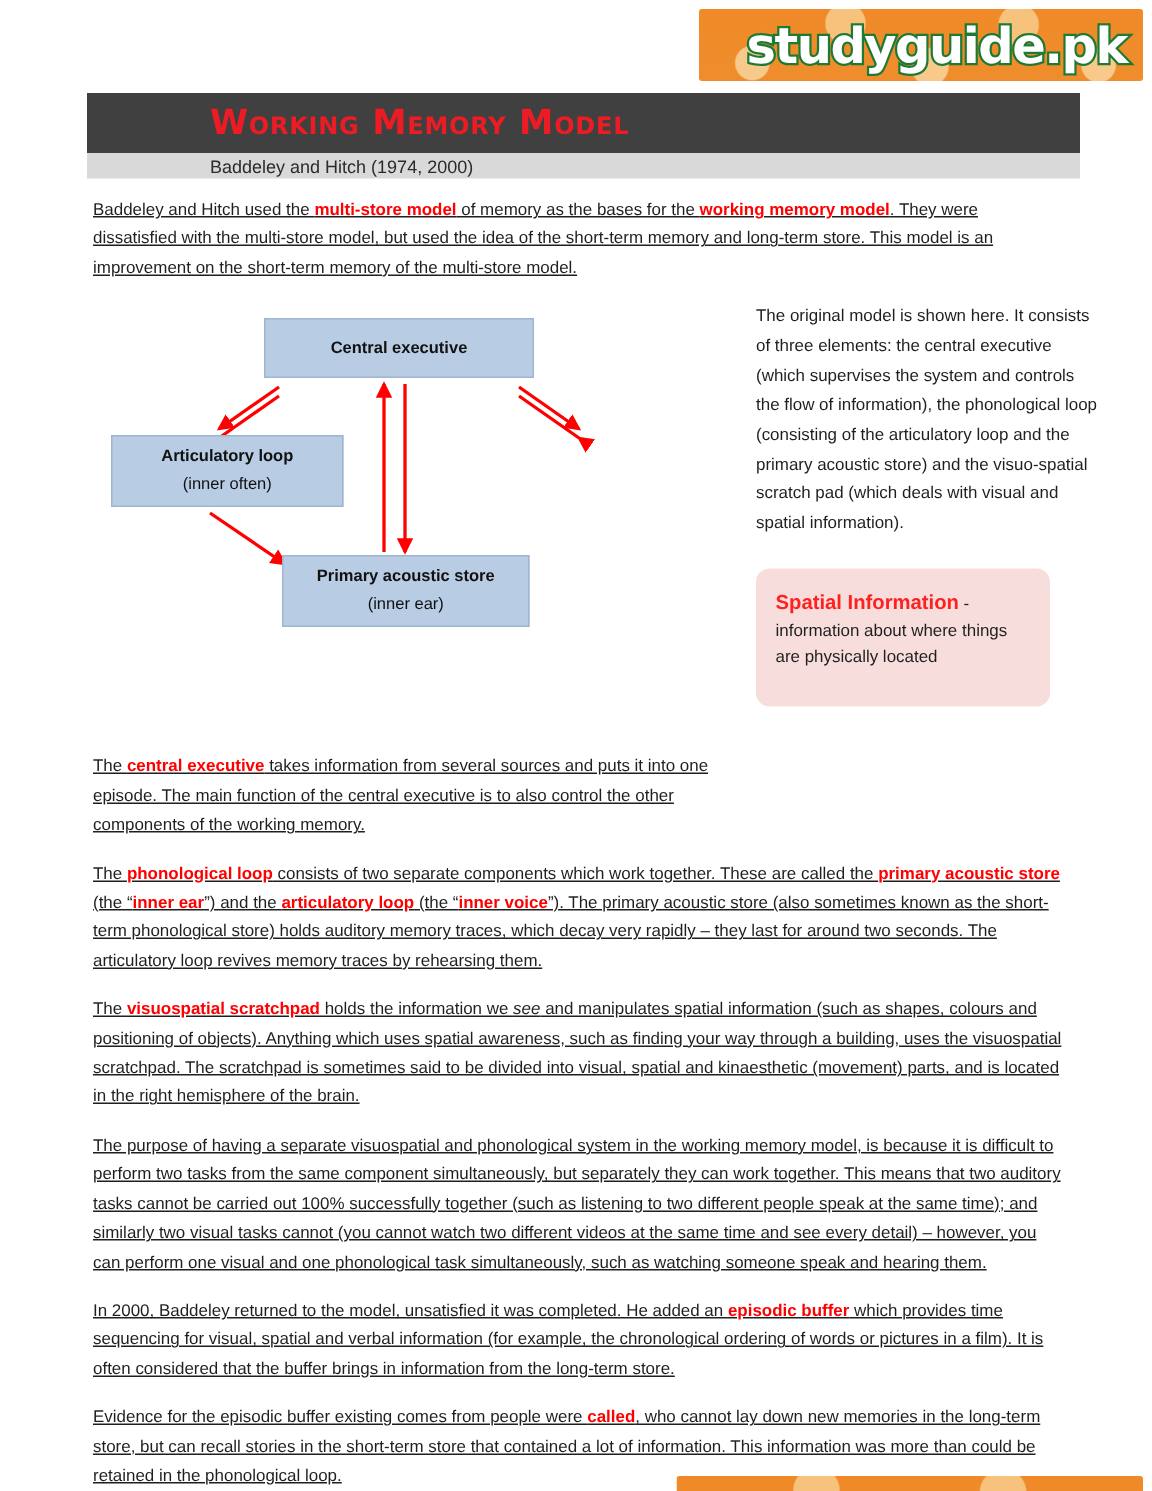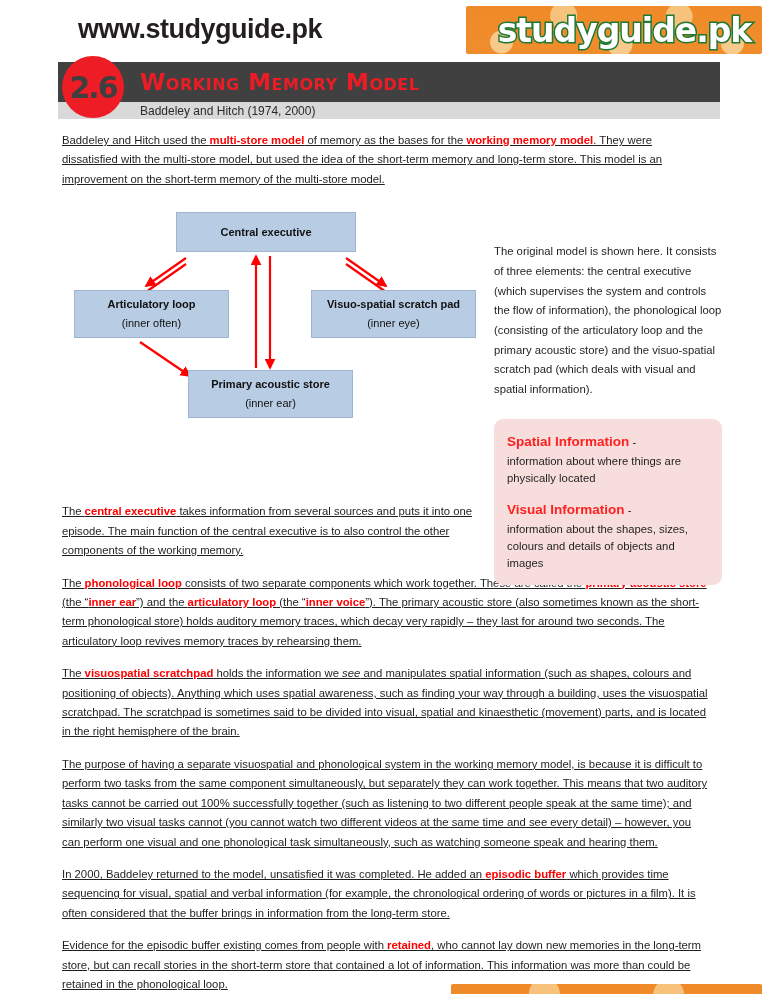--- a/index.html
+++ b/index.html
@@ -161,37 +161,36 @@
   .dbox .t1 { font-weight: 700; }
   .dbox .t2 { font-weight: 400; }
   .box-ce    { left: 108px;  top: 10px;  width: 180px; height: 40px; }
   .box-al    { left: 6px;    top: 88px;  width: 155px; height: 48px; }
   .box-vs    { left: 243px;  top: 88px;  width: 165px; height: 48px; }
   .box-pas   { left: 120px;  top: 168px; width: 165px; height: 48px; }
   .diagram svg { position: absolute; left: 0; top: 0; }
 
   .side-col {
     position: absolute;
-    left: 432px;
+    left: 442px;
     top: 0;
     width: 228px;
-    margin-top: 40px;
   }
   .side-text {
     font-size: 11.3px;
     line-height: 1.74;
     color: #1f1f1f;
   }
   .pink-box {
     margin-top: 19px;
     background: #f7dedd;
     border-radius: 9px;
     padding: 11px 13px 13px 13px;
     box-sizing: border-box;
-    width: 228px;
+    width: 196px;
   }
   .pink-box .ph {
     color: #ff2020;
     font-weight: 700;
     font-size: 13.5px;
   }
   .pink-box .pd {
     font-size: 11.3px;
     line-height: 1.5;
     color: #1f1f1f;
@@ -228,35 +227,31 @@
       linear-gradient(#f08a28, #ef8d2c);
     display: flex;
     align-items: center;
     justify-content: center;
   }
 </style>
 </head>
 <body>
 
 <div class="header-zone">
-  <div class="site-url">www.studyguide.pk</div>
   <div class="brand-logo">
     <span class="logo-text">studyguide.pk</span>
   </div>
 </div>
 
 <div class="title-block">
   <div class="title-bar">
     <span class="title-text">Working Memory Model</span>
   </div>
   <div class="subtitle-bar">
     <span class="subtitle-text">Baddeley and Hitch (1974, 2000)</span>
-  </div>
-  <div class="section-badge">
-    <span>2.6</span>
   </div>
 </div>
 
 <div class="content">
 
   <p class="para" style="margin-top:12px"><span>Baddeley and Hitch used the </span><span class="hl">multi-store model</span><span> of memory as the bases for the </span><span class="hl">working memory model</span><span>. They were dissatisfied with the multi-store model, but used the idea of the short-term memory and long-term store. This model is an improvement on the short-term memory of the multi-store model.</span></p>
 
   <div class="mid-row">
 
     <div class="diagram">
@@ -279,58 +274,50 @@
         <line x1="72" y1="140" x2="122" y2="174" stroke="#ff0000" stroke-width="2.2" marker-end="url(#ah)"></line>
       </svg>
 
       <div class="dbox box-ce">
         <span class="t1">Central executive</span>
       </div>
       <div class="dbox box-al">
         <span class="t1">Articulatory loop</span>
         <span class="t2">(inner often)</span>
       </div>
-      <div class="dbox box-vs">
-        <span class="t1">Visuo-spatial scratch pad</span>
-        <span class="t2">(inner eye)</span>
-      </div>
       <div class="dbox box-pas">
         <span class="t1">Primary acoustic store</span>
         <span class="t2">(inner ear)</span>
       </div>
     </div>
 
     <div class="side-col">
       <div class="side-text">The original model is shown here. It consists of three elements: the central executive (which supervises the system and controls the flow of information), the phonological loop (consisting of the articulatory loop and the primary acoustic store) and the visuo-spatial scratch pad (which deals with visual and spatial information).</div>
 
       <div class="pink-box">
         <div>
           <span class="ph">Spatial Information</span><span class="pd"> -</span>
           <div class="pd">information about where things are physically located</div>
         </div>
         <div class="pink-gap"></div>
-        <div>
-          <span class="ph">Visual Information</span><span class="pd"> -</span>
-          <div class="pd">information about the shapes, sizes, colours and details of objects and images</div>
-        </div>
       </div>
     </div>
   </div>
 
   <p class="para" style="width:420px"><span>The </span><span class="hl">central executive</span><span> takes information from several sources and puts it into one episode. The main function of the central executive is to also control the other components of the working memory.</span></p>
 
   <p class="para"><span>The </span><span class="hl">phonological loop</span><span> consists of two separate components which work together. These are called the </span><span class="hl">primary acoustic store</span><span> (the “</span><span class="hl">inner ear</span><span>”) and the </span><span class="hl">articulatory loop</span><span> (the “</span><span class="hl">inner voice</span><span>”). The primary acoustic store (also sometimes known as the short-term phonological store) holds auditory memory traces, which decay very rapidly – they last for around two seconds. The articulatory loop revives memory traces by rehearsing them.</span></p>
 
   <p class="para"><span>The </span><span class="hl">visuospatial scratchpad</span><span> holds the information we </span><span class="it">see</span><span> and manipulates spatial information (such as shapes, colours and positioning of objects). Anything which uses spatial awareness, such as finding your way through a building, uses the visuospatial scratchpad. The scratchpad is sometimes said to be divided into visual, spatial and kinaesthetic (movement) parts, and is located in the right hemisphere of the brain.</span></p>
 
   <p class="para">The purpose of having a separate visuospatial and phonological system in the working memory model, is because it is difficult to perform two tasks from the same component simultaneously, but separately they can work together. This means that two auditory tasks cannot be carried out 100% successfully together (such as listening to two different people speak at the same time); and similarly two visual tasks cannot (you cannot watch two different videos at the same time and see every detail) – however, you can perform one visual and one phonological task simultaneously, such as watching someone speak and hearing them.</p>
 
   <p class="para"><span>In 2000, Baddeley returned to the model, unsatisfied it was completed. He added an </span><span class="hl">episodic buffer</span><span> which provides time sequencing for visual, spatial and verbal information (for example, the chronological ordering of words or pictures in a film). It is often considered that the buffer brings in information from the long-term store.</span></p>
 
-  <p class="para"><span>Evidence for the episodic buffer existing comes from people with </span><span class="hl">retained</span><span>, who cannot lay down new memories in the long-term store, but can recall stories in the short-term store that contained a lot of information. This information was more than could be retained in the phonological loop.</span></p>
+  <p class="para"><span>Evidence for the episodic buffer existing comes from people were </span><span class="hl">called</span><span>, who cannot lay down new memories in the long-term store, but can recall stories in the short-term store that contained a lot of information. This information was more than could be retained in the phonological loop.</span></p>
 </div>
 
 <div class="footer-zone">
   <div class="footer-ghost"></div>
   <div class="brand-logo brand-logo-footer">
     <span class="logo-text">studyguide.pk</span>
   </div>
 </div>
 
 </body></html>

